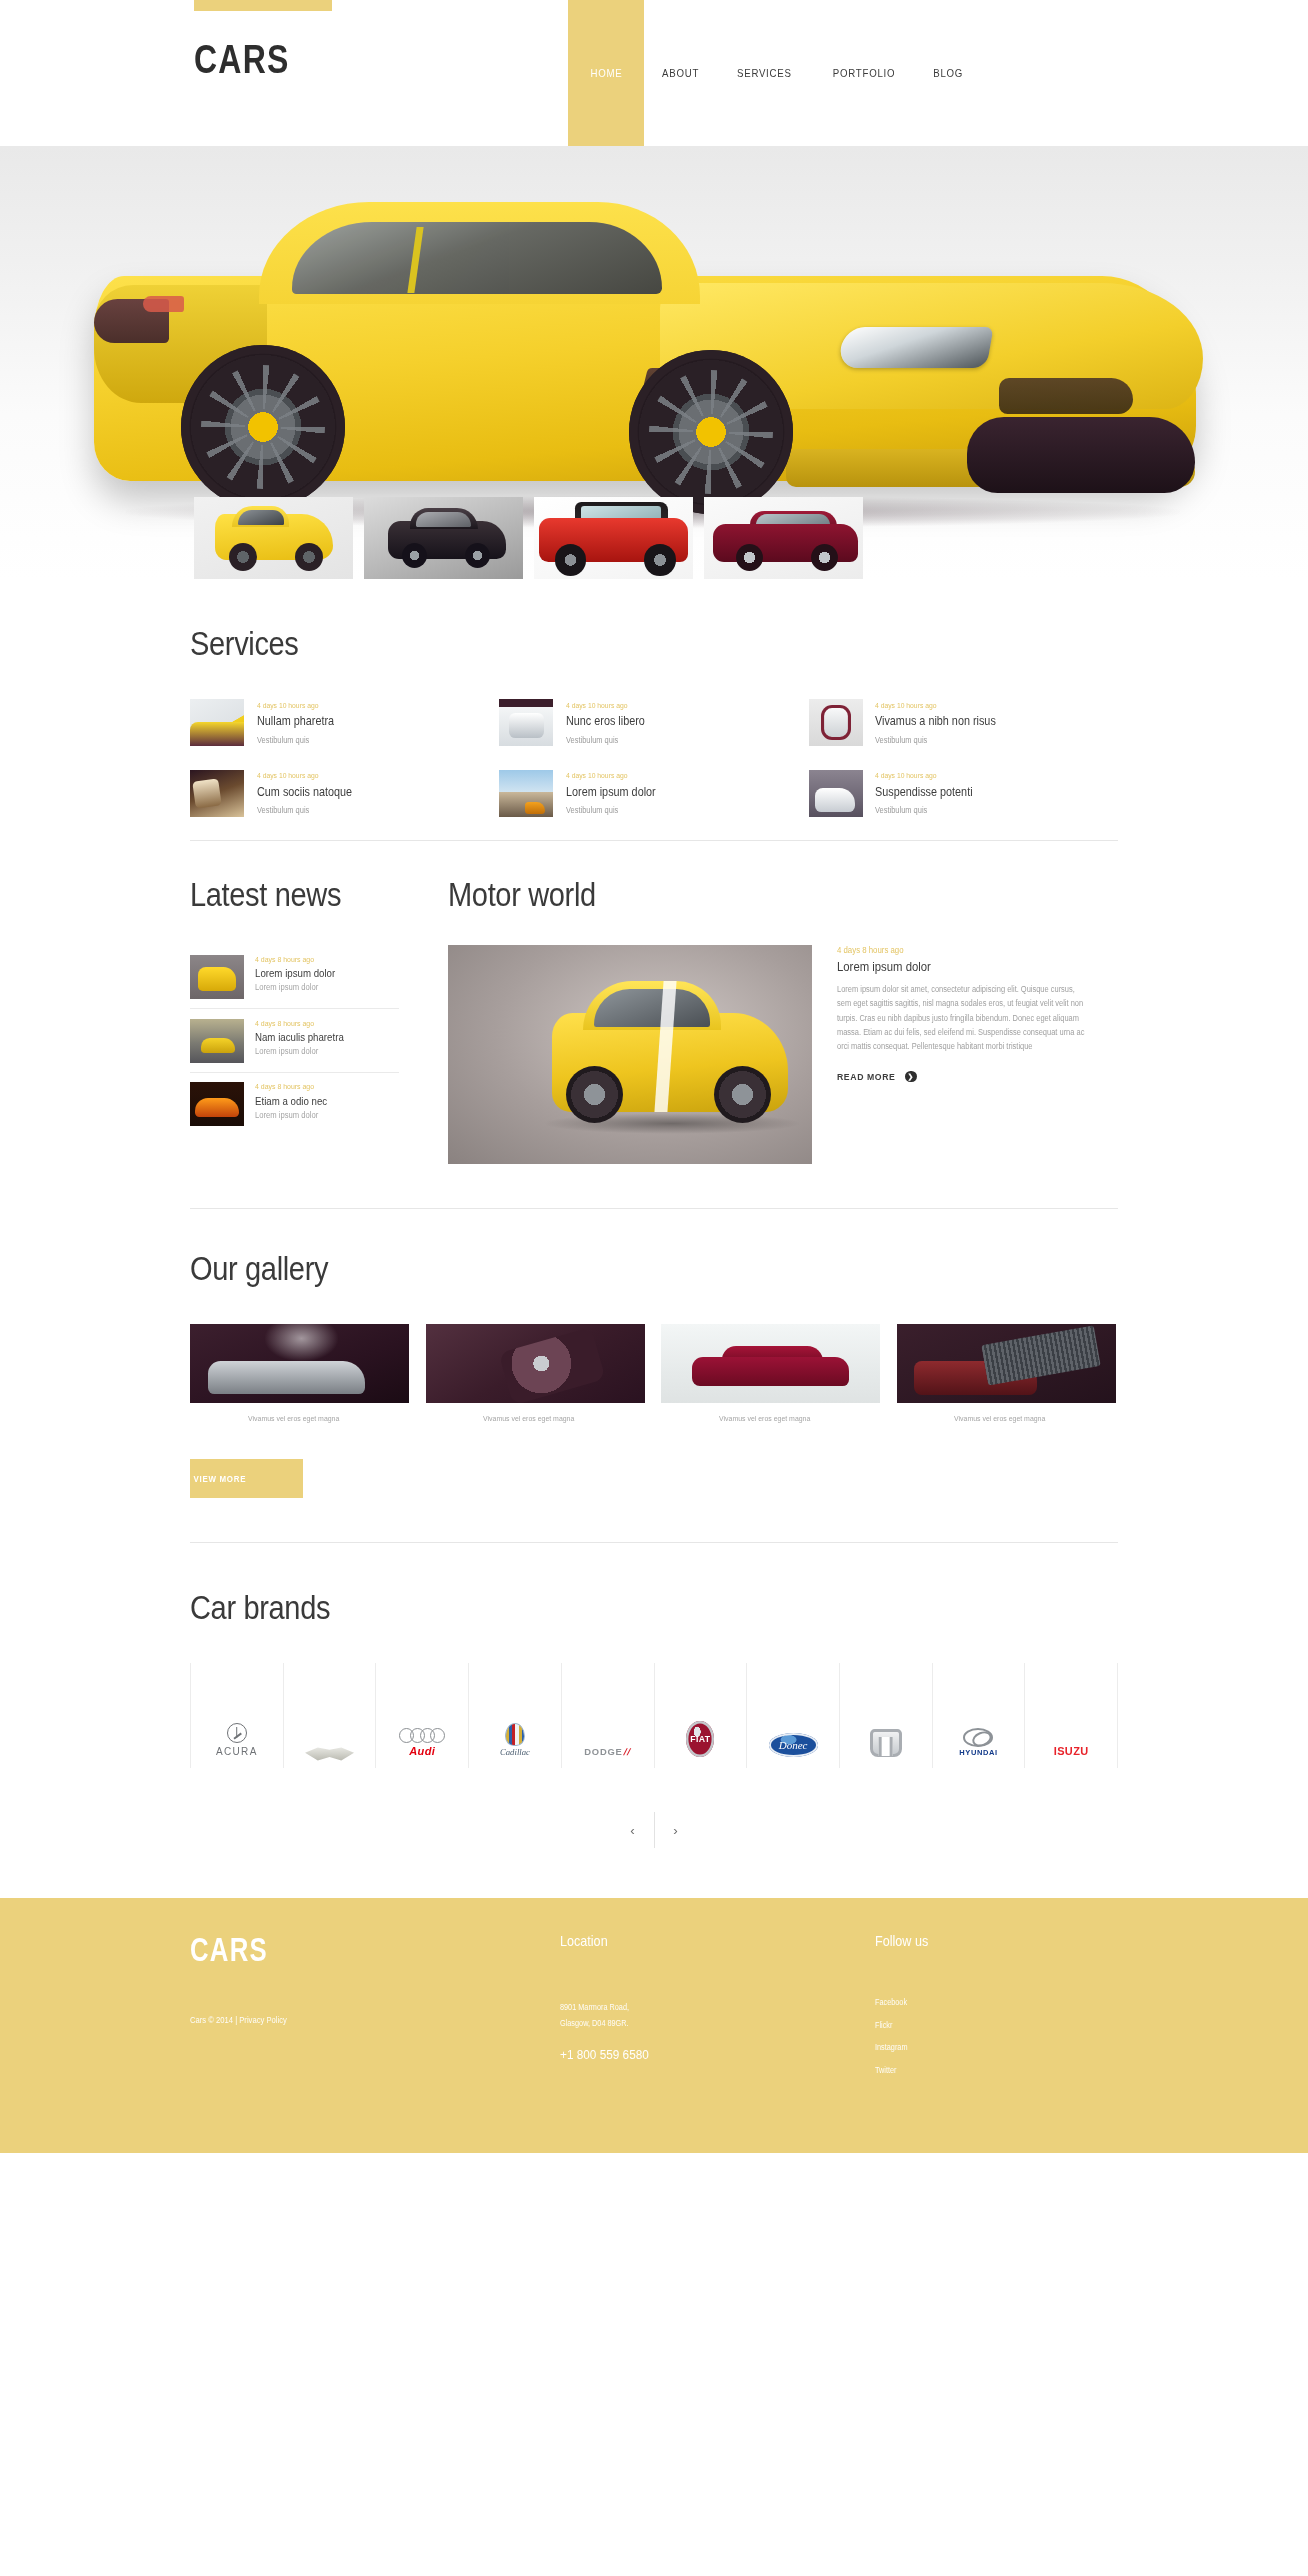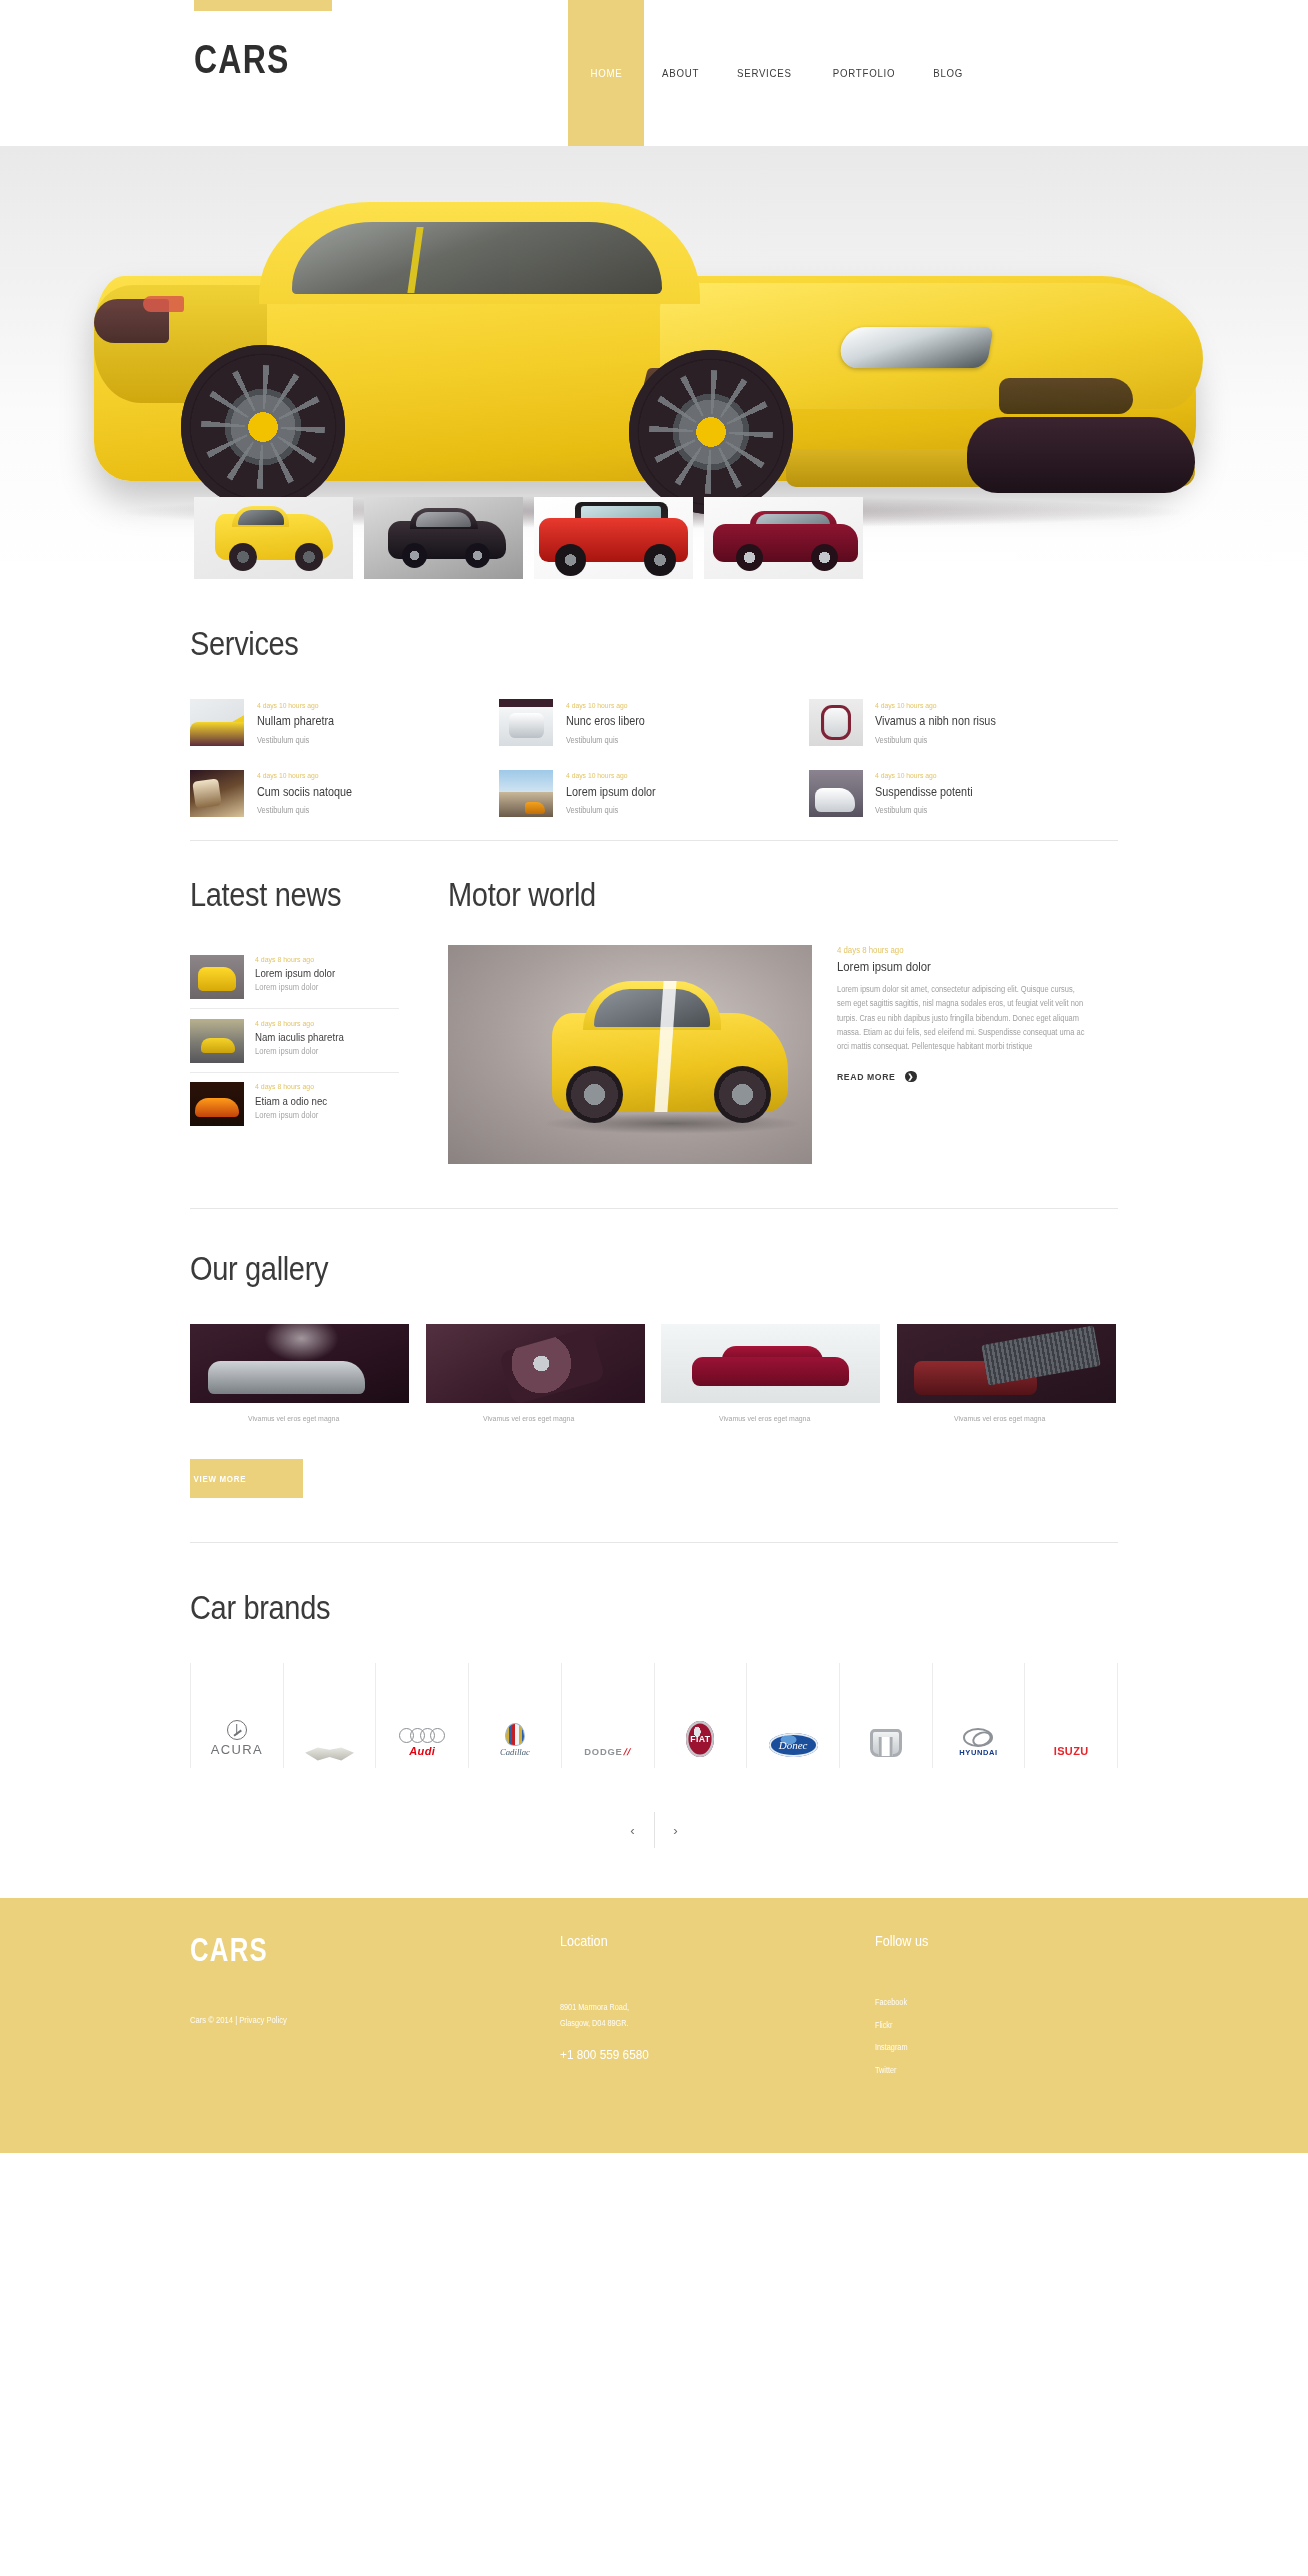--- a/index.html
+++ b/index.html
@@ -323,21 +323,21 @@
   .brand-row { margin-top: 36px; display: flex; }
   .brand-cell {
     flex: 1; height: 105px; display: flex; align-items: flex-end; justify-content: center;
     padding-bottom: 11px; border-right: 0.8px solid #ececec; cursor: pointer;
   }
   .brand-cell:first-child { border-left: 0.8px solid #ececec; }
   .brand-logo { text-align: center; line-height: 1.05; }
   .b-acura .ring { width:20.5px;height:20.5px;margin:0 auto 3.1px; border:1.6px solid #6f7276; border-radius:50%; position:relative;}
   .b-acura .ring:after{content:"";position:absolute;left:50%;top:3.1px;width:1.6px;height:11px;background:#6f7276;transform:translateX(-50%) rotate(0deg);}
   .b-acura .ring:before{content:"";position:absolute;left:5.5px;top:11px;width:9.4px;height:1.6px;background:#6f7276;transform:rotate(-36deg);}
-  .b-acura .txt{font-size:13px;color:#6f7276;letter-spacing:1.3px;}
+  .b-acura .txt{font-size:10px;color:#6f7276;letter-spacing:1.3px;}
   .b-aston .wing{width:49px;height:14px;margin:0 auto;
     background:linear-gradient(180deg,#e9e9e4,#b9b9b0);
     clip-path: polygon(0% 42%, 26% 4%, 50% 20%, 74% 4%, 100% 42%, 74% 96%, 50% 72%, 26% 96%);}
   .b-aston .plate{width:27px;height:5.5px;margin:-9.4px auto 0;background:#3f6b4f;border-radius:0.8px;}
   .b-audi .rings{display:flex;justify-content:center;margin-bottom:2.4px;}
   .b-audi .r{width:15px;height:15px;border:1.9px solid #8b8f93;border-radius:50%;margin-left:-4.7px;}
   .b-audi .r:first-child{margin-left:0;}
   .b-audi .txt{font-size:11px;font-weight:bold;color:#e3000f;letter-spacing:0.4px;font-style:italic;}
   .b-cad .crest{width:20.5px;height:23.6px;margin:0 auto 1.6px;border:1.2px solid #9fb6cc;border-radius:50% 50% 44% 44%/ 58% 58% 42% 42%;
     background:repeating-linear-gradient(90deg,#d4af37 0 3.1px,#2c5fa8 3.1px 6.3px,#c32026 6.3px 9.4px,#f2f2f2 9.4px 12.6px);}

